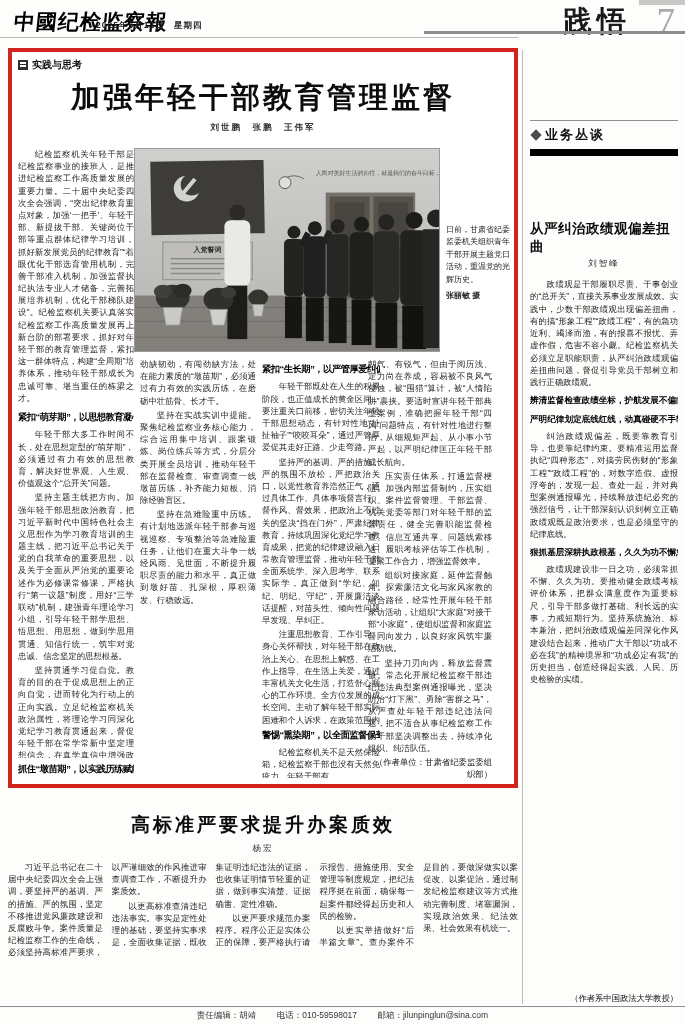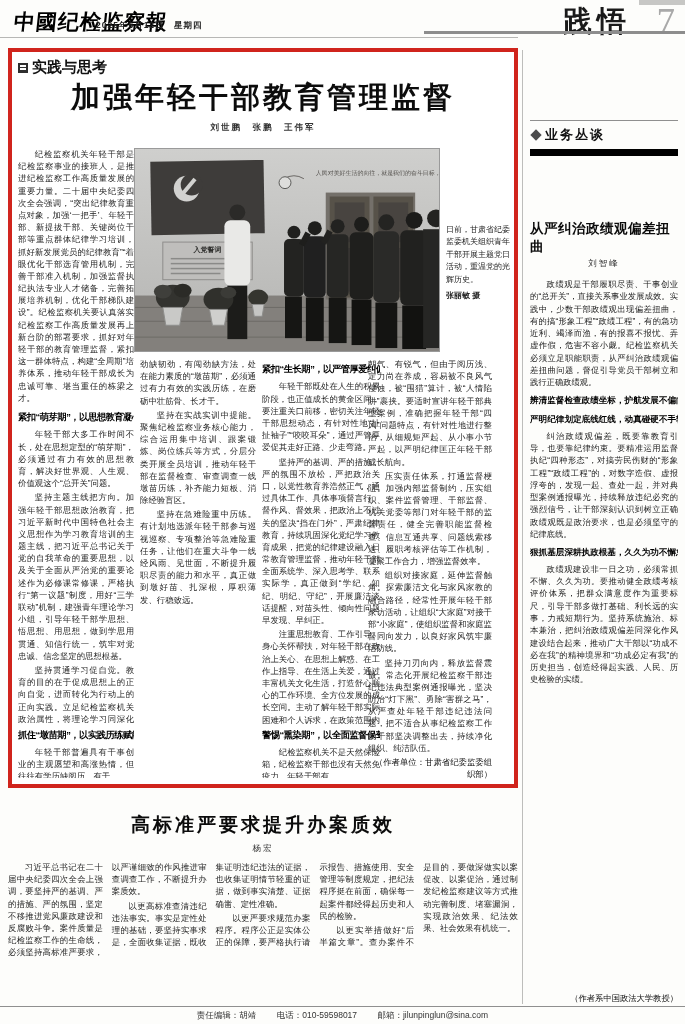--- a/index.html
+++ b/index.html
@@ -14,21 +14,21 @@
         font-size:29px;font-weight:bold;letter-spacing:5px;color:#1a1a1a;}
   .page-no{position:absolute;right:10px;top:0px;font-family:"Liberation Serif","DejaVu Serif",serif;
         font-size:37px;color:#a9a9a9;font-weight:normal;}
   .reg-mark{position:absolute;right:0px;top:0px;width:46px;height:5px;background:#c7c7c5;}
   .rule-right{position:absolute;left:424px;top:31px;width:261px;height:3px;background:#8d8d8d;}
   .rule-left{position:absolute;left:0;top:37px;width:518px;height:1px;background:#b7b7b5;}
   
   .red-box{position:absolute;left:8px;top:48px;width:510px;height:740px;box-sizing:border-box;
            border:4px solid #d0241c;background:#fff;}
   .col-tag{position:absolute;left:6px;top:6px;display:flex;align-items:center;gap:4px;
-           font-size:15px;font-weight:bold;color:#111;}
+           font-size:10px;font-weight:bold;color:#111;}
   .tag-ico{width:10px;height:10px;background:#2f2f2f;position:relative;flex:0 0 auto;}
   .tag-ico:after{content:"";position:absolute;left:2px;top:2px;width:6px;height:2px;background:#fff;box-shadow:0 3px 0 #fff;}
   .main-title{position:absolute;left:0;top:26px;width:100%;text-align:center;
            font-family:"Liberation Serif","DejaVu Serif",serif;font-weight:bold;font-size:29px;
            letter-spacing:3px;color:#0c0c0c;}
   .authors{position:absolute;left:0;top:70px;width:100%;text-align:center;font-size:8.5px;
            font-weight:bold;color:#333;letter-spacing:2px;}
   .photo{position:absolute;left:122px;top:96px;width:306px;height:204px;border:1px solid #9a9a9a;box-sizing:border-box;background:#c4c4c2;}
   .photo svg{display:block;width:100%;height:100%;}
   .caption{position:absolute;left:434px;top:172px;width:64px;font-size:8px;line-height:1.55;
@@ -213,21 +213,20 @@
 
     <div class="a-col c1">
       <p>纪检监察机关年轻干部是纪检监察事业的接班人，是推进纪检监察工作高质量发展的重要力量。二十届中央纪委四次全会强调，“突出纪律教育重点对象，加强‘一把手’、年轻干部、新提拔干部、关键岗位干部等重点群体纪律学习培训，抓好新发展党员的纪律教育”“着眼优化干部选育管用机制，完善干部准入机制，加强监督执纪执法专业人才储备，完善拓展培养机制，优化干部梯队建设”。纪检监察机关要认真落实纪检监察工作高质量发展再上新台阶的部署要求，抓好对年轻干部的教育管理监督，紧扣这一群体特点，构建“全周期”培养体系，推动年轻干部成长为忠诚可靠、堪当重任的栋梁之才。</p>
       <div class="sec-h">紧扣“萌芽期”，以思想教育凝心铸魂</div>
       <p>年轻干部大多工作时间不长，处在思想定型的“萌芽期”，必须通过有力有效的思想教育，解决好世界观、人生观、价值观这个“总开关”问题。</p>
       <div class="fill">
         <p>坚持主题主线把方向。加强年轻干部思想政治教育，把习近平新时代中国特色社会主义思想作为学习教育培训的主题主线，把习近平总书记关于党的自我革命的重要思想，以及关于全面从严治党的重要论述作为必修课常修课，严格执行“第一议题”制度，用好“三学联动”机制，建强青年理论学习小组，引导年轻干部学思想、悟思想、用思想，做到学思用贯通、知信行统一，筑牢对党忠诚、信念坚定的思想根基。</p>
         <p>坚持贯通学习促自觉。教育的目的在于促成思想上的正向自觉，进而转化为行动上的正向实践。立足纪检监察机关政治属性，将理论学习同深化党纪学习教育贯通起来，督促年轻干部在常学常新中坚定理想信念，在真学真信中增强政治定力，自觉校准思想之标、调整行为之舵。</p>
       </div>
       <div class="sec-h">抓住“墩苗期”，以实践历练赋能蓄力</div>
-      <p class="tail">年轻干部普遍具有干事创业的主观愿望和高涨热情，但往往有学历缺阅历，有干</p>
     </div>
 
     <div class="a-col c2">
       <div class="fill">
         <p style="text-indent:0">劲缺韧劲，有闯劲缺方法，处在能力素质的“墩苗期”，必须通过有力有效的实践历练，在磨砺中壮筋骨、长才干。</p>
         <p>坚持在实战实训中提能。聚焦纪检监察业务核心能力，综合运用集中培训、跟案锻炼、岗位练兵等方式，分层分类开展全员培训，推动年轻干部在监督检查、审查调查一线墩苗历练，补齐能力短板、消除经验盲区。</p>
         <p>坚持在急难险重中历练。有计划地选派年轻干部参与巡视巡察、专项整治等急难险重任务，让他们在重大斗争一线经风雨、见世面，不断提升履职尽责的能力和水平，真正做到墩好苗、扎深根，厚积薄发、行稳致远。</p>
       </div>
     </div>
 

